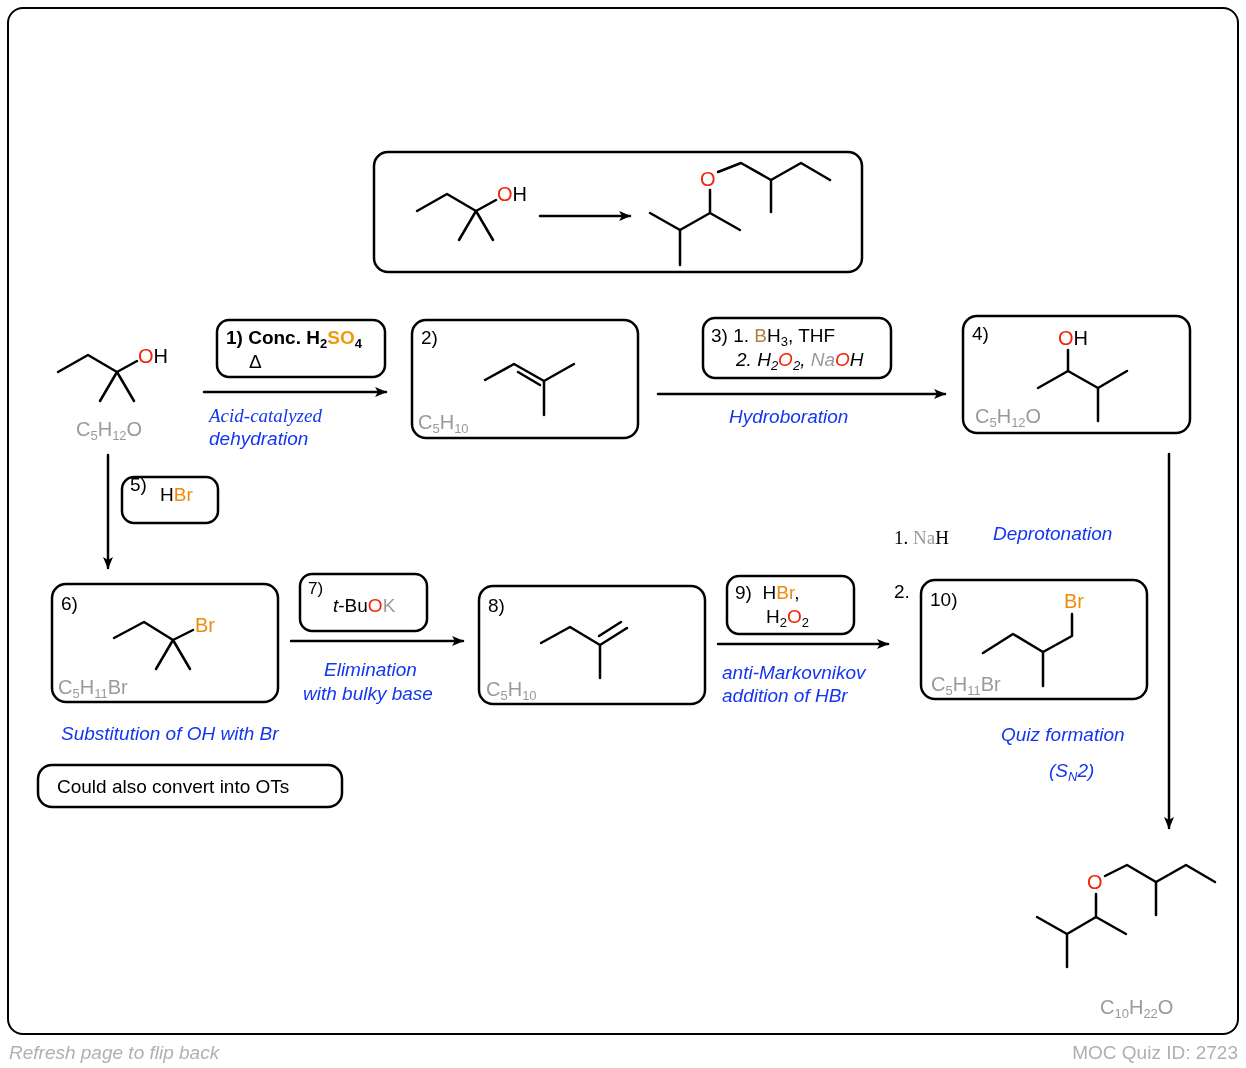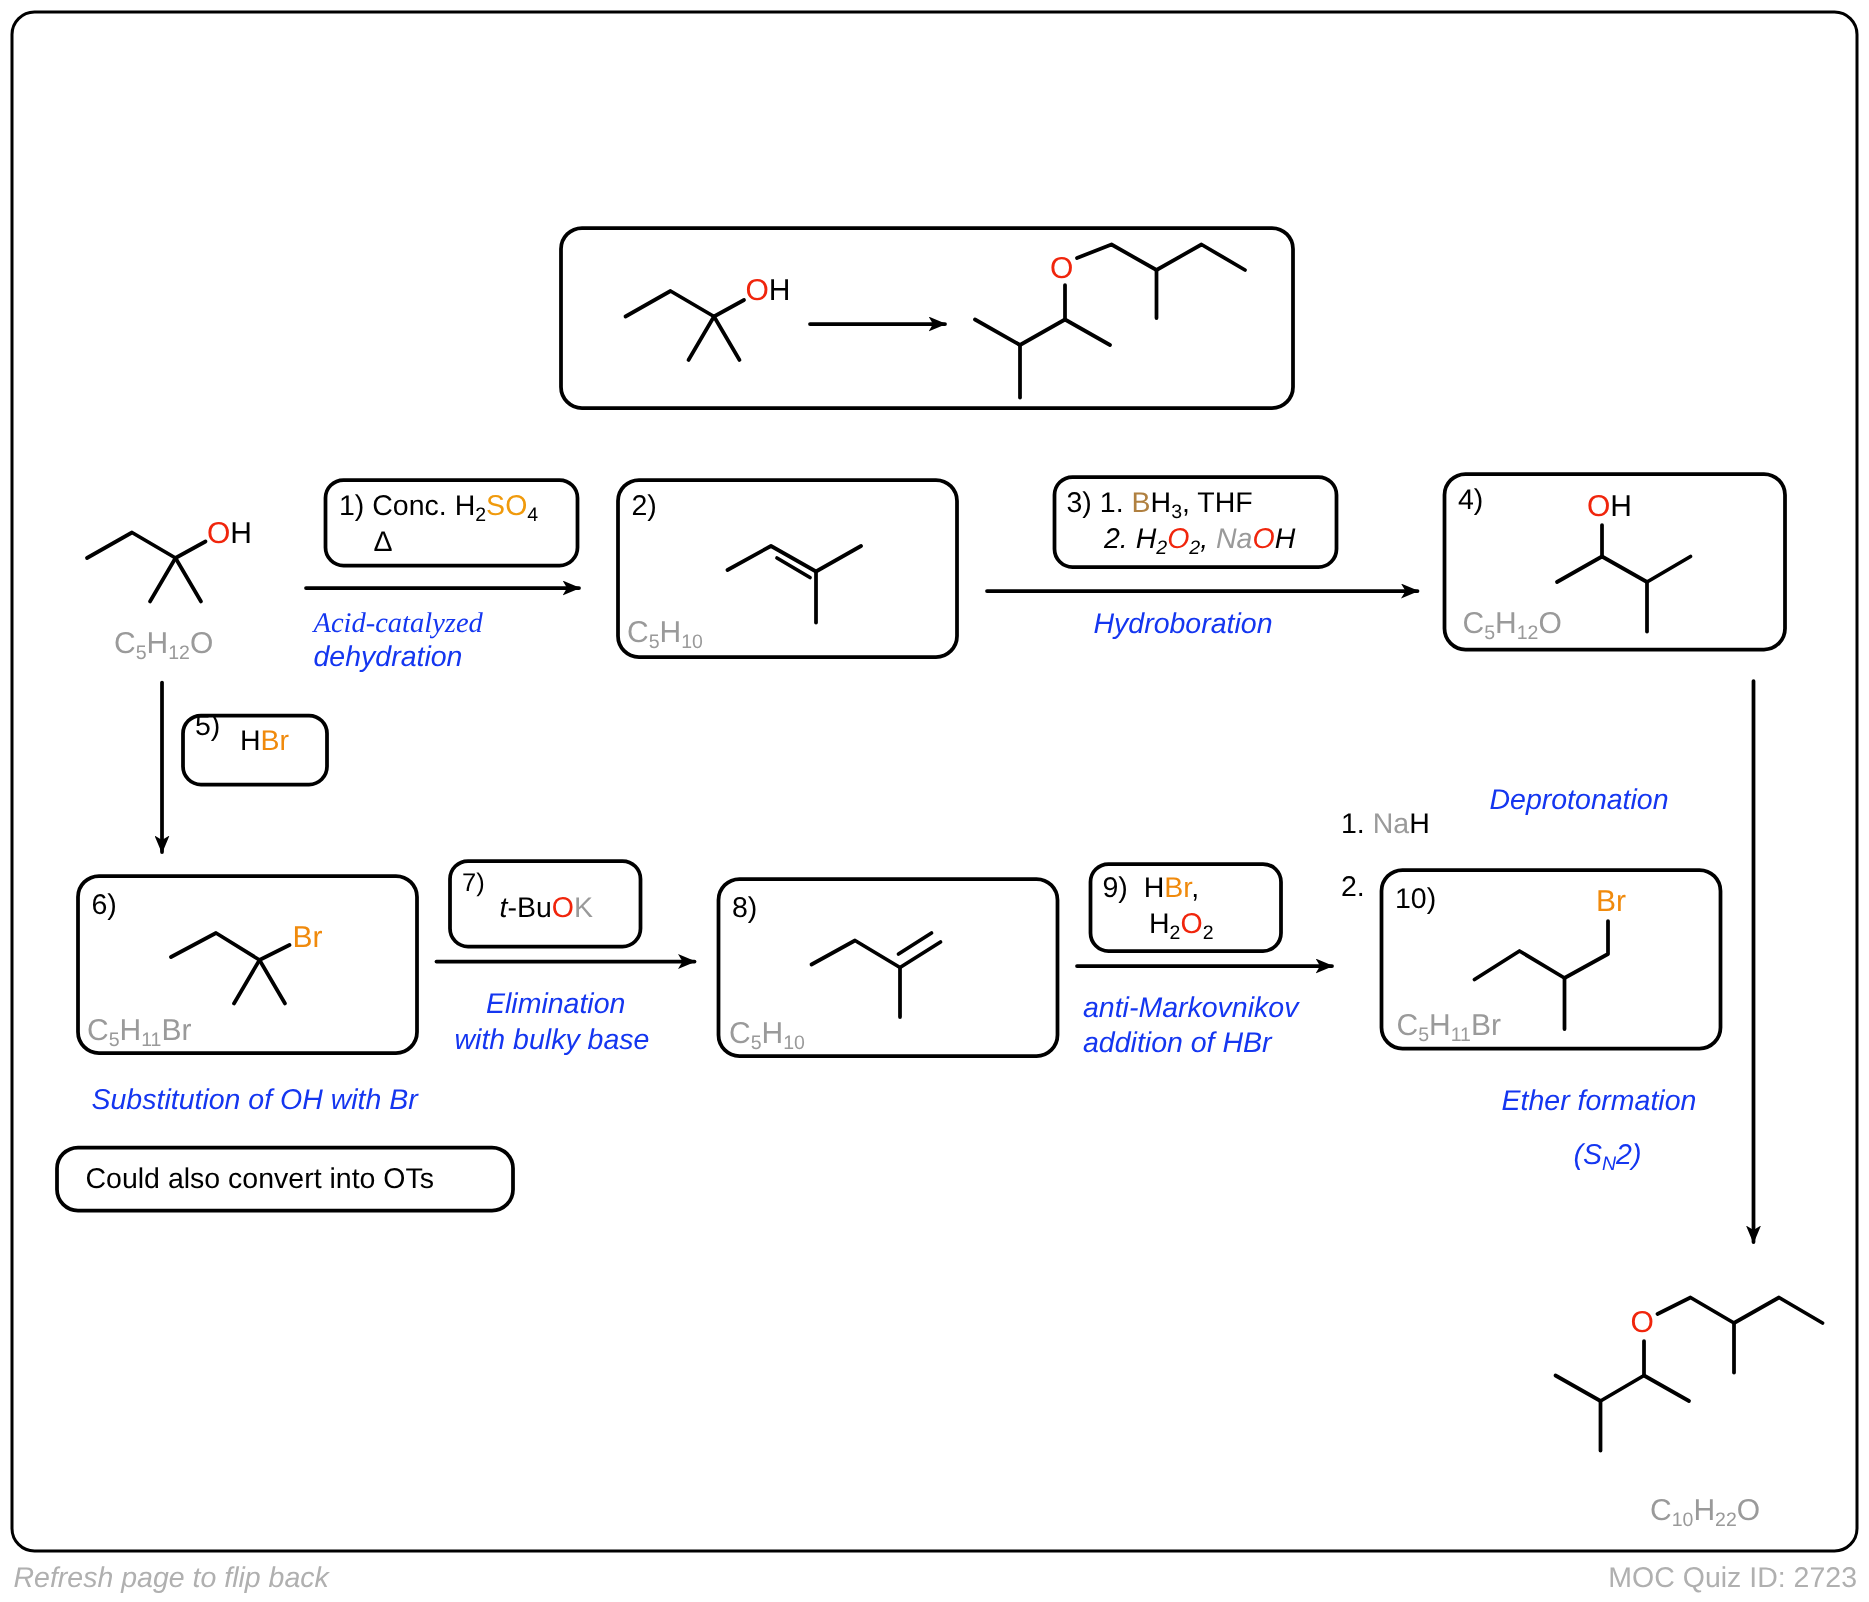--- a/index.html
+++ b/index.html
@@ -104,21 +104,21 @@
     <rect x="38" y="765" width="304" height="42" rx="14"></rect>
   </g>
 </svg>
 
 <div class="t atom" style="left:497px;top:184px;"><span class="O">O</span><span>H</span></div>
 <div class="t atom O" style="left:700px;top:169px;">O</div>
 
 <div class="t atom" style="left:138px;top:346px;"><span class="O">O</span><span>H</span></div>
 <div class="t formula" style="left:76px;top:419px;"><span>C</span><sub>5</sub><span>H</span><sub>12</sub><span>O</span></div>
 
-<div class="t lbl chem" style="left:226px;top:328px;"><span>1)</span> <span>Conc. H</span><sub>2</sub><span class="S">S</span><span class="S">O</span><sub>4</sub></div>
+<div class="t lbl chem" style="left:226px;top:328px;font-weight:bold;"><span>1)</span> <span>Conc. H</span><sub>2</sub><span class="S">S</span><span class="S">O</span><sub>4</sub></div>
 <div class="t lbl" style="left:249px;top:352px;">Δ</div>
 <div class="t note" style="left:209px;top:406px;font-family:Liberation Serif, serif;">Acid-catalyzed</div>
 <div class="t note" style="left:209px;top:429px;">dehydration</div>
 
 <div class="t num" style="left:421px;top:328px;">2)</div>
 <div class="t formula" style="left:418px;top:412px;"><span>C</span><sub>5</sub><span>H</span><sub>10</sub></div>
 
 <div class="t lbl chem" style="left:711px;top:326px;"><span>3)</span> <span>1.</span> <span class="B">B</span><span>H</span><sub>3</sub><span>, THF</span></div>
 <div class="t lbl chem" style="left:736px;top:350px;font-style:italic;"><span>2.</span> <span>H</span><sub>2</sub><span class="O">O</span><sub>2</sub><span>,</span> <span class="Na">Na</span><span class="O">O</span><span>H</span></div>
 <div class="t note" style="left:729px;top:407px;">Hydroboration</div>
@@ -142,28 +142,28 @@
 <div class="t note" style="left:303px;top:684px;">with bulky base</div>
 
 <div class="t num" style="left:488px;top:596px;">8)</div>
 <div class="t formula" style="left:486px;top:679px;"><span>C</span><sub>5</sub><span>H</span><sub>10</sub></div>
 
 <div class="t lbl" style="left:735px;top:583px;"><span>9)</span>&nbsp;&nbsp;<span>H</span><span class="Br">Br</span><span>,</span></div>
 <div class="t lbl chem" style="left:766px;top:607px;"><span>H</span><sub>2</sub><span class="O">O</span><sub>2</sub></div>
 <div class="t note" style="left:722px;top:663px;">anti-Markovnikov</div>
 <div class="t note" style="left:722px;top:686px;">addition of HBr</div>
 
-<div class="t lbl" style="left:894px;top:540px;"><span>1.</span> <span class="Na">Na</span><span>H</span></div>
+<div class="t lbl" style="left:894px;top:528px;font-family:Liberation Serif, serif;"><span>1.</span> <span class="Na">Na</span><span>H</span></div>
 <div class="t note" style="left:993px;top:524px;">Deprotonation</div>
 <div class="t lbl" style="left:894px;top:582px;">2.</div>
 
 <div class="t num" style="left:930px;top:590px;">10)</div>
 <div class="t atom Br" style="left:1064px;top:591px;">Br</div>
 <div class="t formula" style="left:931px;top:674px;"><span>C</span><sub>5</sub><span>H</span><sub>11</sub><span>Br</span></div>
 
-<div class="t note" style="left:1001px;top:725px;">Ether formation</div>
+<div class="t note" style="left:1001px;top:725px;">Quiz formation</div>
 <div class="t note" style="left:1049px;top:749px;margin-top:12px;"><span>(S</span><sub style="font-size:13px;vertical-align:-4px;">N</sub><span>2)</span></div>
 
 <div class="t atom O" style="left:1087px;top:872px;">O</div>
 <div class="t formula" style="left:1100px;top:997px;"><span>C</span><sub>10</sub><span>H</span><sub>22</sub><span>O</span></div>
 
 <div class="footer left">Refresh page to flip back</div>
 <div class="footer right">MOC Quiz ID: 2723</div>
 
 </body></html>

